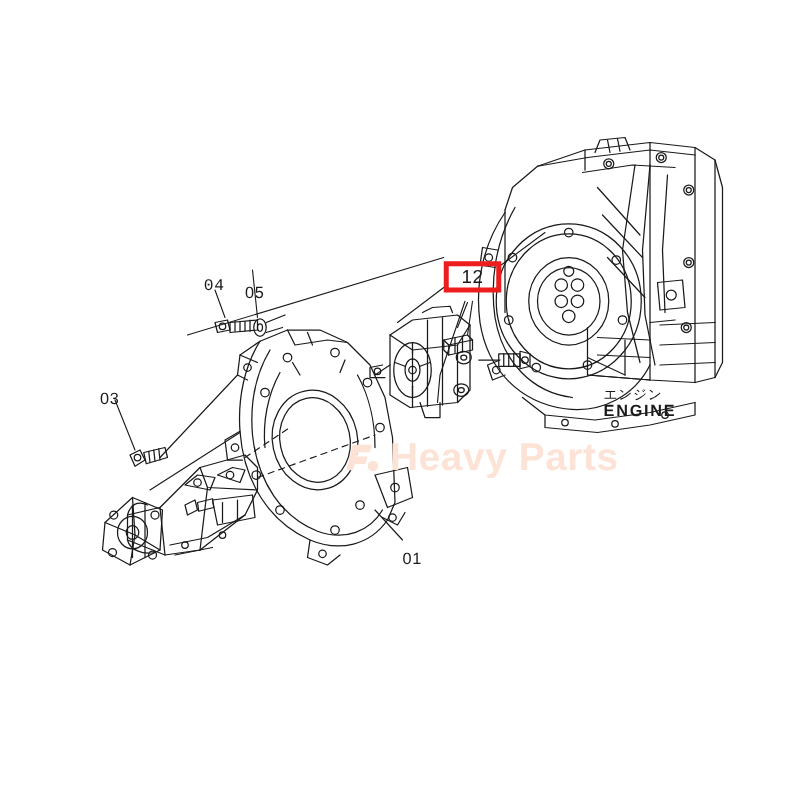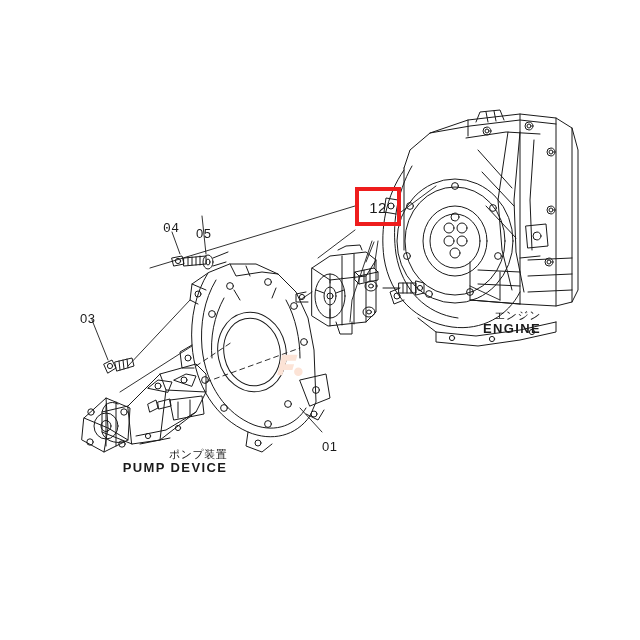--- a/index.html
+++ b/index.html
@@ -43,21 +43,21 @@
     text-align:center;
     font-family:"Liberation Sans", sans-serif;
     font-size:15px;
     color:#1a1a1a;
     letter-spacing:0.5px;
   }
 
   
   .caption{
     position:absolute;
-    text-align:right;
+    text-align:left;
     line-height:1.12;
     white-space:nowrap;
   }
   .caption .jp{
     display:block;
     font-family:"DejaVu Sans", sans-serif;
     font-size:11px;
     letter-spacing:0.5px;
     color:#1a1a1a;
   }
@@ -381,42 +381,39 @@
       </g>
 
     </g>
   </svg>
 
   <div class="watermark" id="watermark" style="left: 272px; top: 348px;">
     <svg class="wm-mark" viewBox="0 0 40 40">
       <path d="M6 32 L12 8 L30 8 L28 15 L17 15 L16 19 L26 19 L24 26 L14 26 L12 32 Z" fill="#fce3d6"></path>
       <circle cx="31" cy="28" r="5" fill="#fce3d6"></circle>
     </svg>
+    <span class="wm-text" style="color: rgb(252, 227, 214);">Heavy Parts</span>
   </div>
 
   <div class="callout" id="callout-01" style="left: 322px; top: 440px;">
     <span>01</span>
   </div>
   <div class="callout" id="callout-02" style="left: 80px; top: 312px;">
     <span>03</span>
   </div>
   <div class="callout" id="callout-04" style="left: 163px; top: 222px; font-family: Liberation Mono, monospace;">
     <span>04</span>
   </div>
   <div class="callout" id="callout-05" style="left: 196px; top: 205px; margin-top: 22px;">
     <span>05</span>
   </div>
 
-  <div class="highlight-box" id="highlight-box" style="left: 355px; top: 187px; width: 46px; height: 39px; border-color: rgb(238, 29, 29); border-width: 4px;">
+  <div class="highlight-box" id="highlight-box" style="left: 355px; top: 209px; width: 46px; height: 25px; border-color: rgb(238, 29, 29); border-width: 4px;">
     <span class="hl-num">12</span>
   </div>
 
-  <div class="caption" id="caption-pump" style="left: 175px; top: 449px; transform: translateX(-50%);">
-    <span class="jp">ポンプ装置</span>
-    <span class="en">PUMP DEVICE</span>
-  </div>
 
   <div class="caption" id="caption-engine" style="left: 512px; top: 310px; transform: translateX(-50%);">
     <span class="jp">エンジン</span>
     <span class="en">ENGINE</span>
   </div>
 
 </div>
 
 </body></html>

